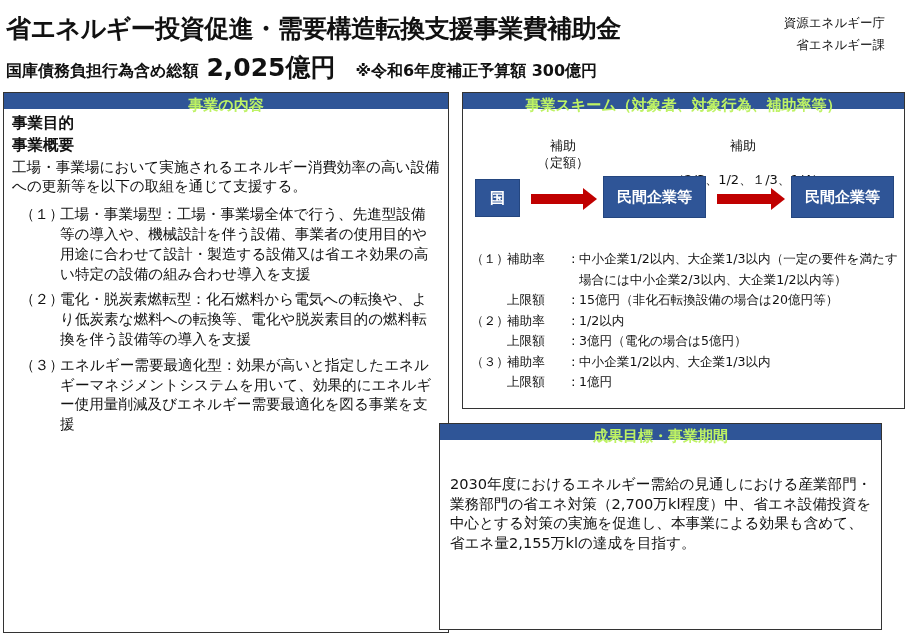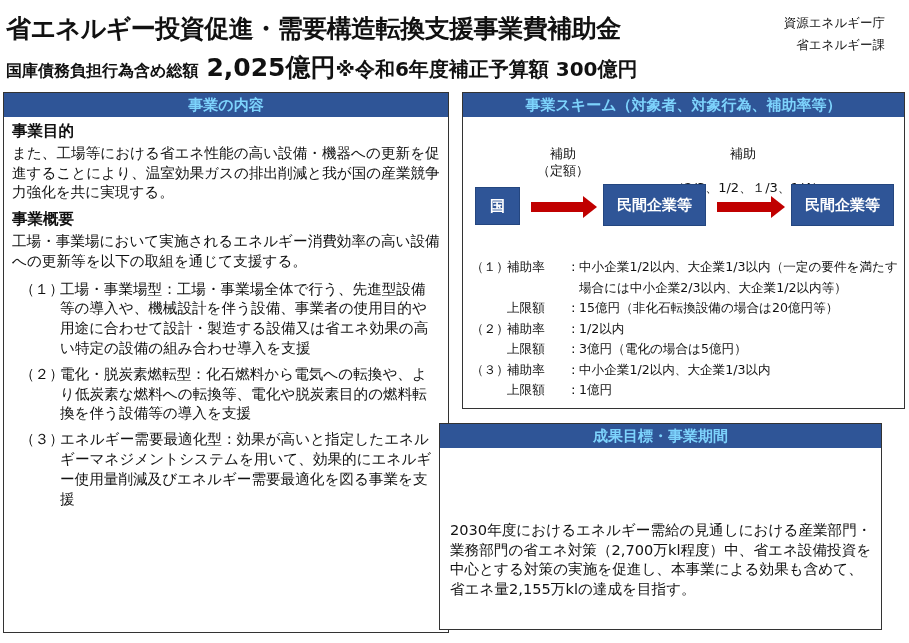--- a/index.html
+++ b/index.html
@@ -3,26 +3,26 @@
 <meta charset="utf-8">
 <style>
   * { box-sizing: border-box; margin: 0; padding: 0; }
   html, body { width: 909px; height: 643px; background: #ffffff; overflow: hidden; }
   body { position: relative; font-family: "DejaVu Sans", "Liberation Sans", sans-serif; color: #111; }
 
   .title { position: absolute; left: 6px; top: 12px; font-size: 25px; font-weight: bold; letter-spacing: -0.5px; white-space: nowrap; }
   .subtitle { position: absolute; left: 6px; top: 51px; white-space: nowrap; font-weight: bold; }
   .subtitle .lbl { font-size: 16px; }
   .subtitle .big { font-size: 25px; margin-left: 8px; }
-  .subtitle .note { font-size: 20px; }
+  .subtitle .note { font-size: 16px; margin-left: 20px; }
 
   .agency { position: absolute; right: 24px; top: 12px; text-align: right; font-size: 12.5px; line-height: 22px; }
 
   .panel { position: absolute; border: 1.5px solid #333; background: #fff; }
-  .panel-head { background: #2f5597; color: #7dd3fc; font-weight: bold; font-size: 15px; height: 24px; line-height: 24px; text-align: center; }
+  .panel-head { background: #2f5597; color: #bef264; font-weight: bold; font-size: 15px; height: 16px; line-height: 24px; text-align: center; }
 
   .left { left: 3px; top: 92px; width: 446px; height: 541px; }
   .left .body { padding: 3px 8px 0 8px; font-size: 14.6px; line-height: 19.8px; }
   .sec-title { font-weight: bold; font-size: 15.5px; margin-top: 2px; margin-bottom: 1px; }
   .para { margin-bottom: 8px; }
   .item { display: flex; margin-left: 8px; margin-bottom: 6px; }
   .item .num { width: 40px; flex-shrink: 0; }
   .item .txt { flex: 1; }
 
   .right-top { left: 462px; top: 92px; width: 443px; height: 317px; }
@@ -34,40 +34,39 @@
   .slabel { position: absolute; font-size: 13px; text-align: center; line-height: 17px; white-space: nowrap; }
 
   .rates { padding: 0 6px 0 8px; font-size: 12.6px; line-height: 20.5px; }
   .rrow { display: flex; white-space: nowrap; }
   .rrow .rn { width: 36px; flex-shrink: 0; }
   .rrow .rk { width: 60px; flex-shrink: 0; }
   .rrow .rc { width: 12px; flex-shrink: 0; }
   .rrow .rv { flex: 1; white-space: normal; }
 
   .right-bot { left: 439px; top: 423px; width: 443px; height: 207px; }
-  .goal { padding: 72px 6px 0 10px; font-size: 14.6px; line-height: 19.6px; }
+  .goal { padding: 34px 6px 0 10px; font-size: 14.6px; line-height: 19.6px; }
 </style>
 </head>
 <body>
 
 <div class="title">省エネルギー投資促進・需要構造転換支援事業費補助金</div>
 <div class="subtitle">
   <span class="lbl">国庫債務負担行為含め総額</span><span class="big">2,025億円</span><span class="note">※令和6年度補正予算額 300億円</span>
 </div>
 
 <div class="agency">
   <div>資源エネルギー庁</div>
   <div>省エネルギー課</div>
 </div>
 
 <div class="panel left">
   <div class="panel-head">事業の内容</div>
   <div class="body">
     <div class="sec-title">事業目的</div>
-    <div class="para">また、工場等における省エネ性能の高い設備・機器への更新を促進することにより、温室効果ガスの排出削減と我が国の産業競争力強化を共に実現する。</div>
     <div class="sec-title">事業概要</div>
     <div class="para" style="">工場・事業場において実施されるエネルギー消費効率の高い設備への更新等を以下の取組を通じて支援する。</div>
     <div class="item">
       <span class="num">（１）</span>
       <span class="txt">工場・事業場型：工場・事業場全体で行う、先進型設備等の導入や、機械設計を伴う設備、事業者の使用目的や用途に合わせて設計・製造する設備又は省エネ効果の高い特定の設備の組み合わせ導入を支援</span>
     </div>
     <div class="item">
       <span class="num">（２）</span>
       <span class="txt">電化・脱炭素燃転型：化石燃料から電気への転換や、より低炭素な燃料への転換等、電化や脱炭素目的の燃料転換を伴う設備等の導入を支援</span>
     </div>

